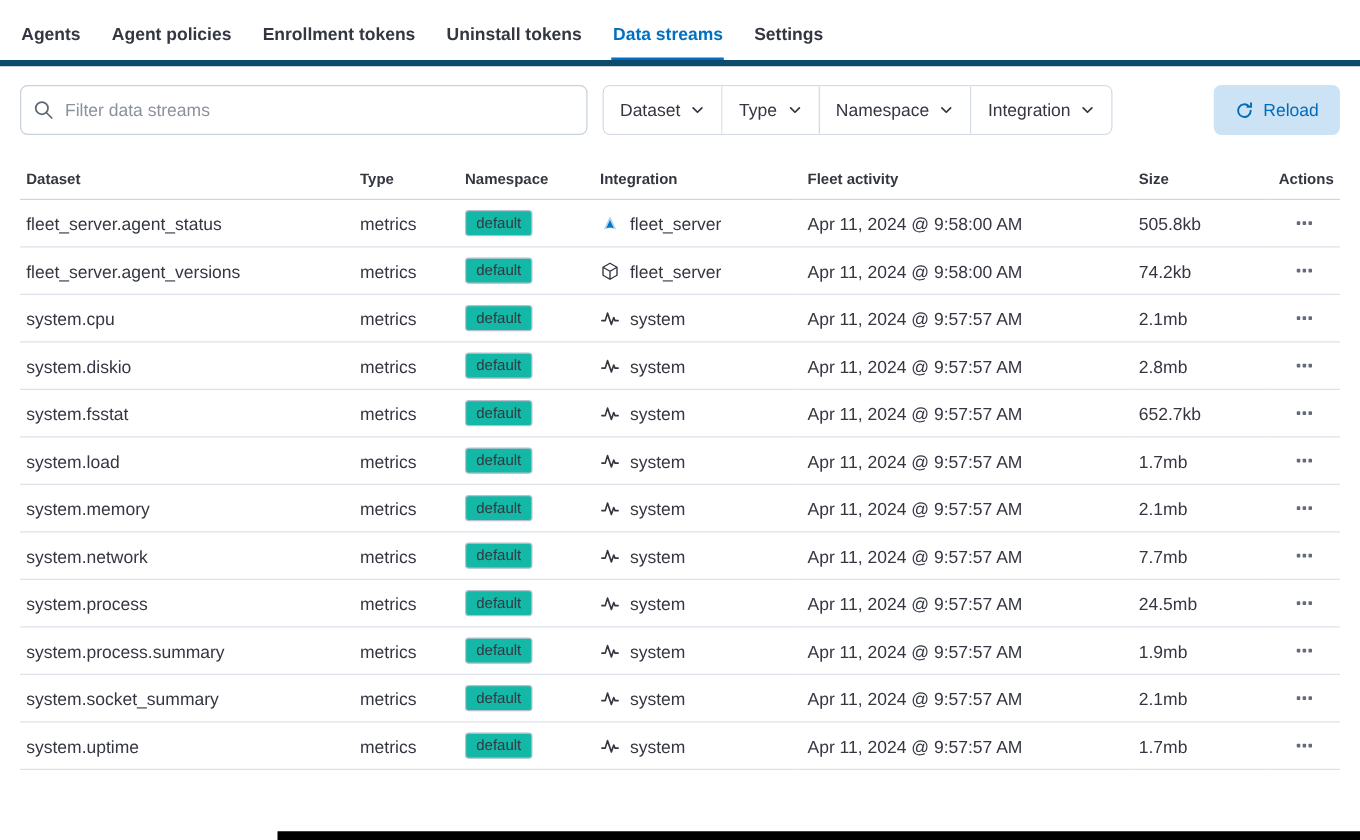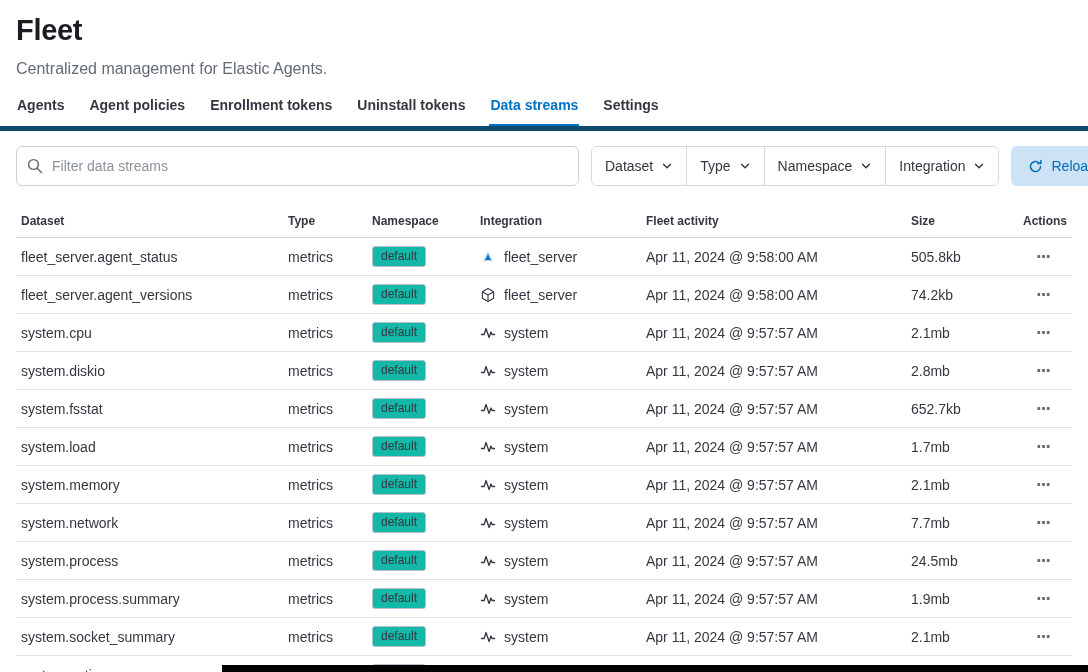--- a/index.html
+++ b/index.html
@@ -50,21 +50,21 @@
     color: #0071c2;
     box-shadow: inset 0 -2px 0 #0071c2;
   }
 
   .controls {
     display: flex;
     align-items: center;
     gap: 12px;
     margin-top: 15px;
   }
-  .search-box { position: relative; width: 563px; height: 40px; flex: 0 0 auto; }
+  .search-box { position: relative; width: 454px; height: 40px; flex: 0 0 auto; }
   .search-box input {
     width: 100%; height: 100%;
     border: 1px solid #c9d2dc;
     border-radius: 6px;
     padding: 0 12px 0 35px;
     font-size: 14px;
     font-family: inherit;
     color: #343741;
     background: #fff;
     outline: none;
@@ -171,24 +171,20 @@
     bottom: 0;
     height: 7px;
     background: #000;
   }
 </style>
 </head>
 <body>
 
 <div class="page">
 
-  <div class="pad">
-    <h1 class="page-title">Fleet</h1>
-    <div class="subtitle">Centralized management for Elastic Agents.</div>
-  </div>
 
   <div class="tab-bar">
       <div class="tab">Agents</div>
       <div class="tab">Agent policies</div>
       <div class="tab">Enrollment tokens</div>
       <div class="tab">Uninstall tokens</div>
       <div class="tab active">Data streams</div>
       <div class="tab">Settings</div>
     </div>
 

